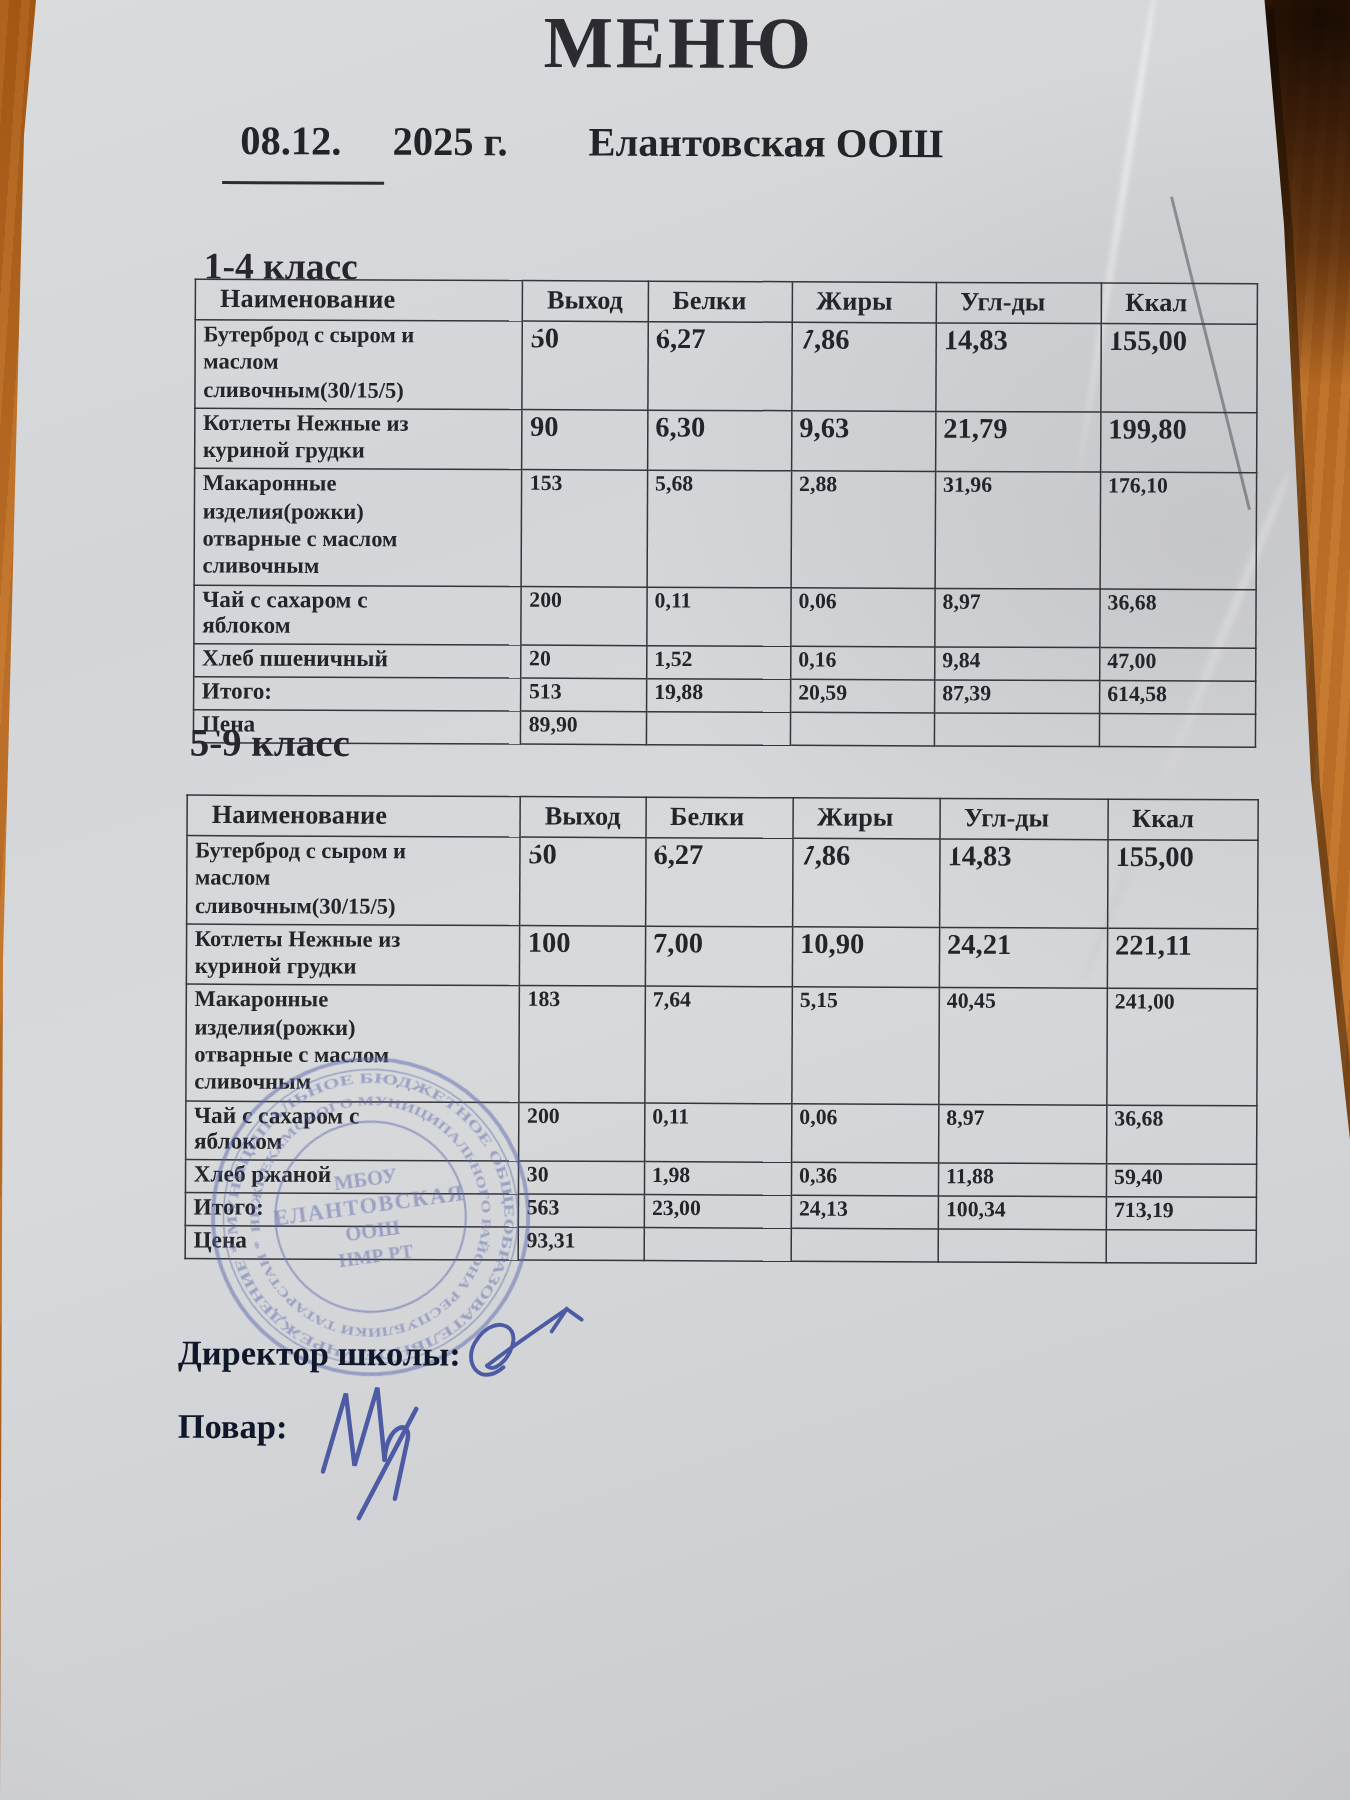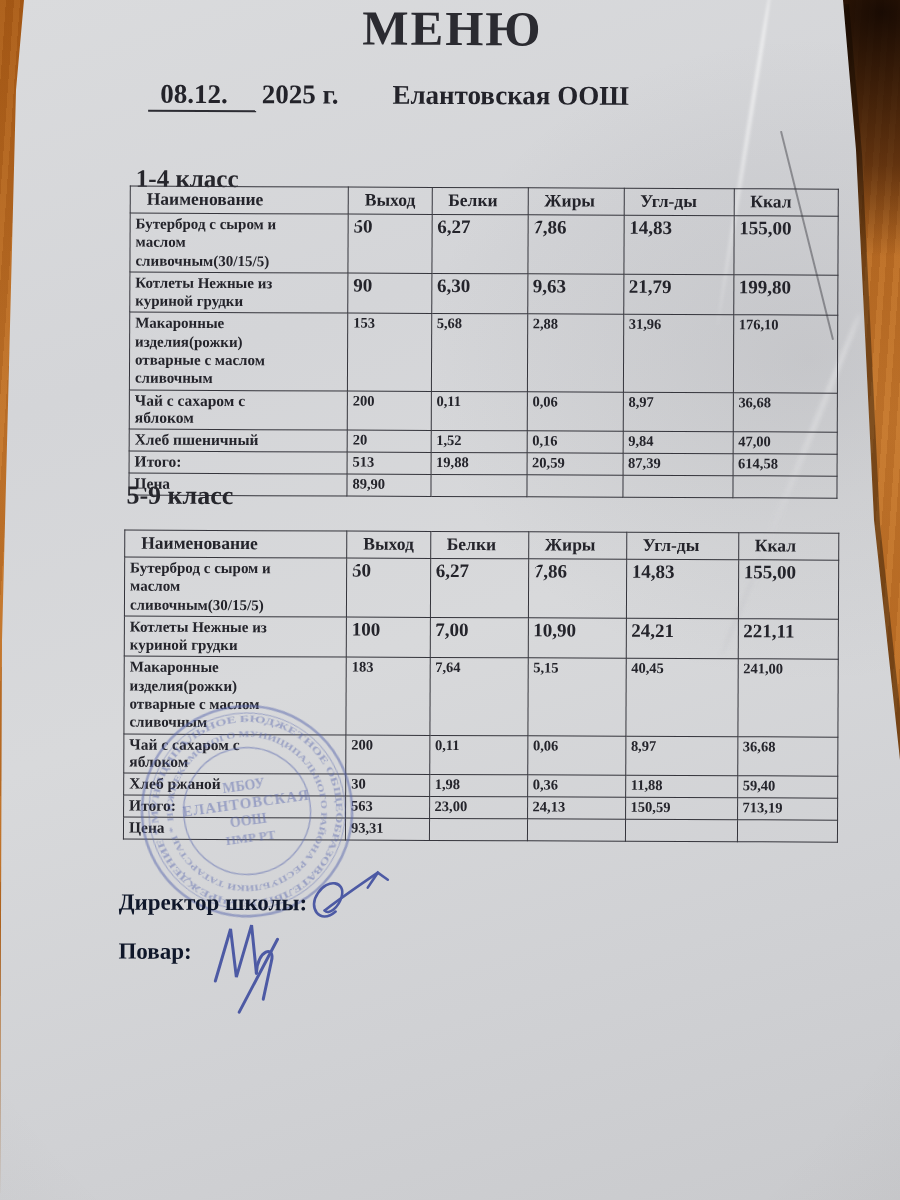--- a/index.html
+++ b/index.html
@@ -31,21 +31,21 @@
   .crease-hi2{position:absolute;left:788px;top:300px;width:5px;height:370px;
     background:linear-gradient(to bottom,rgba(255,255,255,.5),rgba(160,160,168,.25));
     transform:rotate(22deg);border-radius:50%;filter:blur(2px);}
   .crease-line{position:absolute;left:806px;top:128px;width:1.6px;height:215px;
     background:rgba(55,55,62,.45);transform:rotate(-14deg);filter:blur(.3px);}
 
   .content{position:absolute;inset:0;color:#23232a;transform:rotate(.25deg);}
   .title{position:absolute;top:0;left:0;width:100%;text-align:center;
     font-size:49px;font-weight:bold;letter-spacing:2px;color:#2b2b31;}
   .dateline{position:absolute;top:80px;left:146px;font-size:27px;font-weight:bold;white-space:nowrap;}
-  .date-num{border-bottom:2.4px solid #2c2c33;padding:0 28px 1px 12px;}
+  .date-num{border-bottom:2.4px solid #2c2c33;padding:0 28px 12px 12px;}
   .date-suffix{margin-left:6px;}
   .school{margin-left:54px;}
   .sec-heading{position:absolute;font-weight:bold;color:#26262c;}
   .sec-1{top:139px;left:134px;font-size:25px;margin-top:27px;}
   .sec-2{top:482px;left:126px;font-size:26px;}
 
   .menu-table{border-collapse:collapse;table-layout:fixed;position:absolute;background:transparent;}
   .t1{top:187px;left:128px;}
   .t2{top:531px;left:124px;}
   .menu-table th,.menu-table td{border:1.6px solid #35353c;vertical-align:top;
@@ -226,21 +226,21 @@
         <td class="val">1,98</td>
         <td class="val">0,36</td>
         <td class="val">11,88</td>
         <td class="val">59,40</td>
       </tr>
       <tr class="total">
         <td class="name">Итого:</td>
         <td class="val">563</td>
         <td class="val">23,00</td>
         <td class="val">24,13</td>
-        <td class="val">150,59</td>
+        <td class="val">100,34</td>
         <td class="val">713,19</td>
       </tr>
       <tr class="price">
         <td class="name">Цена</td>
         <td class="val">93,31</td>
         <td class="val"></td>
         <td class="val"></td>
         <td class="val"></td>
         <td class="val"></td>
       </tr>

